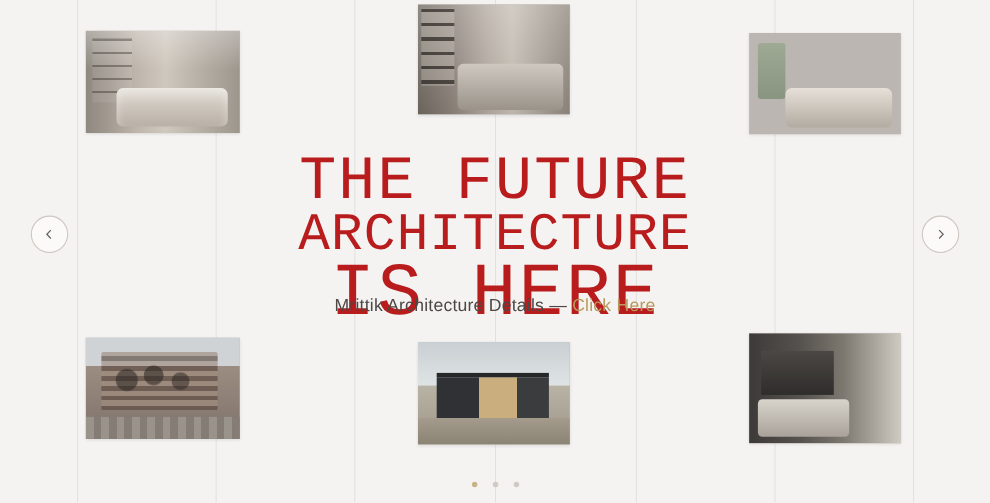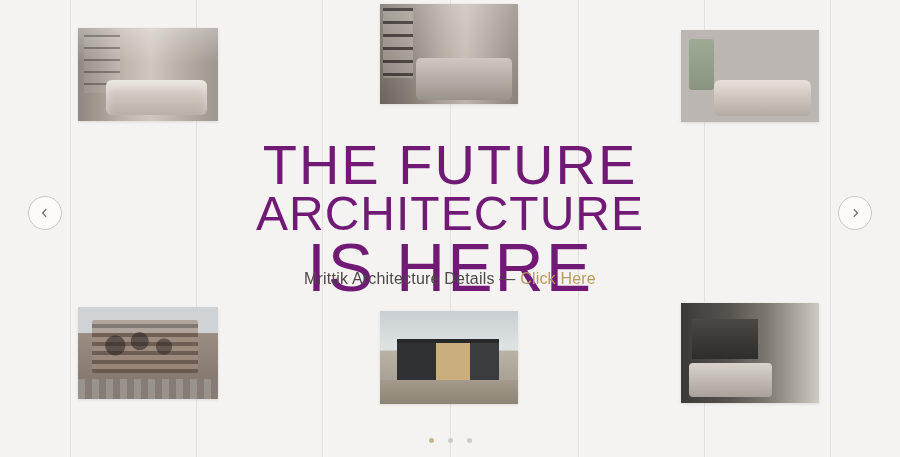--- a/index.html
+++ b/index.html
@@ -203,22 +203,22 @@
     background: linear-gradient(180deg, #d8d3cb 0%, #a8a29a 100%);
   }
 
   
   .headline {
     position: absolute;
     left: 0;
     right: 0;
     top: 118px;
     text-align: center;
-    font-family: Liberation Sans, sans-serif;
-    color: #701a75;
+    font-family: Liberation Mono, monospace;
+    color: #b91c1c;
     line-height: 0.93;
     letter-spacing: 0.5px;
   }
   .headline .l1,
   .headline .l2,
   .headline .l3 {
     display: block;
     font-weight: 400;
     white-space: nowrap;
   }

